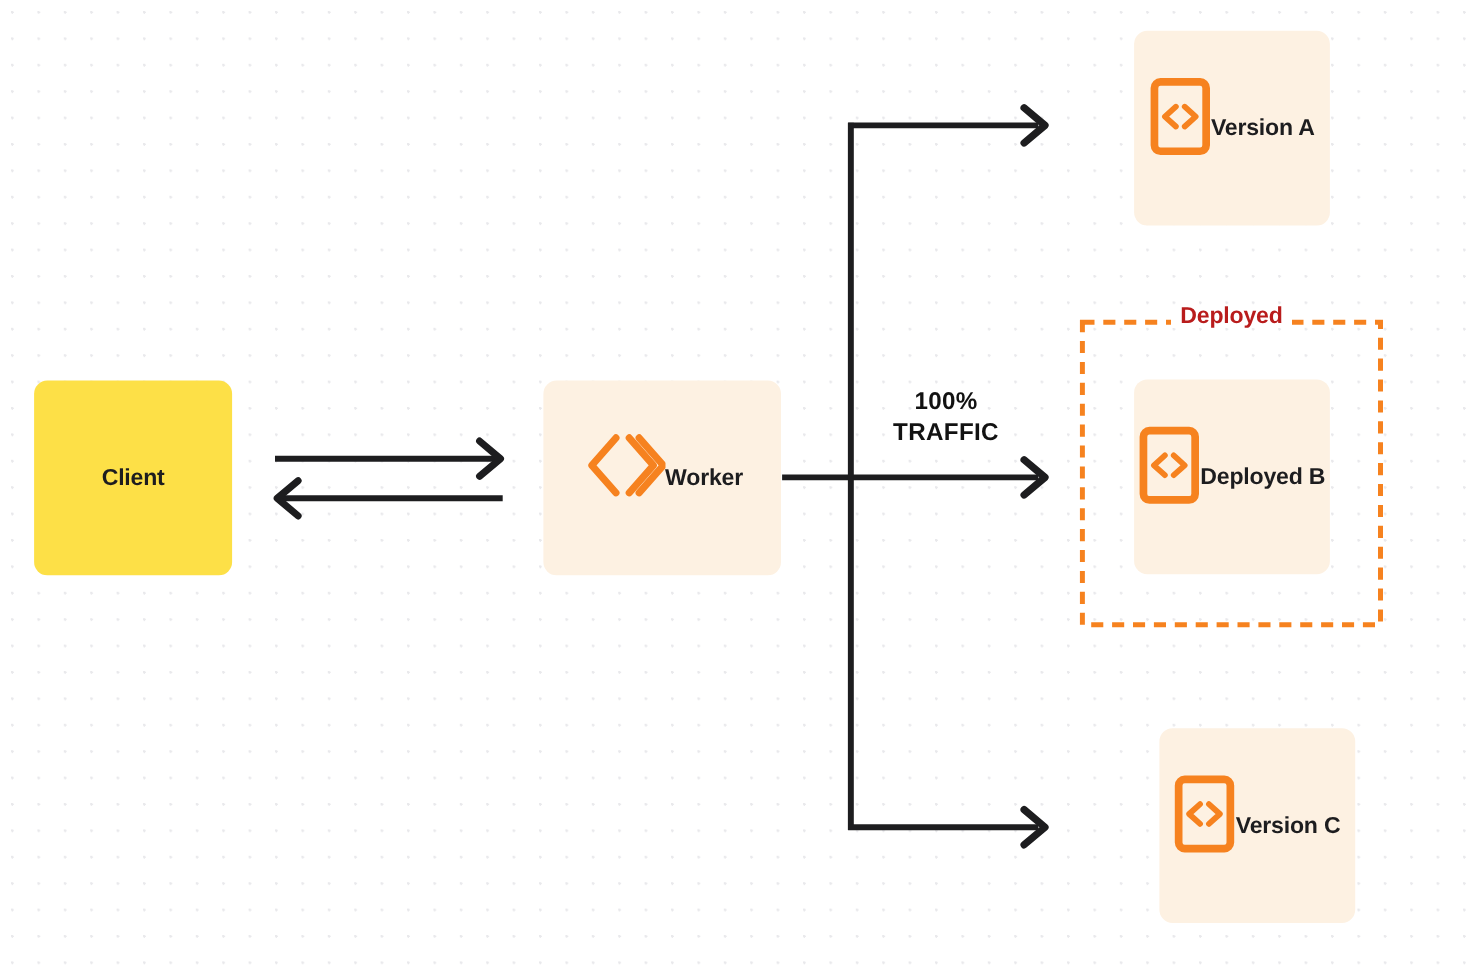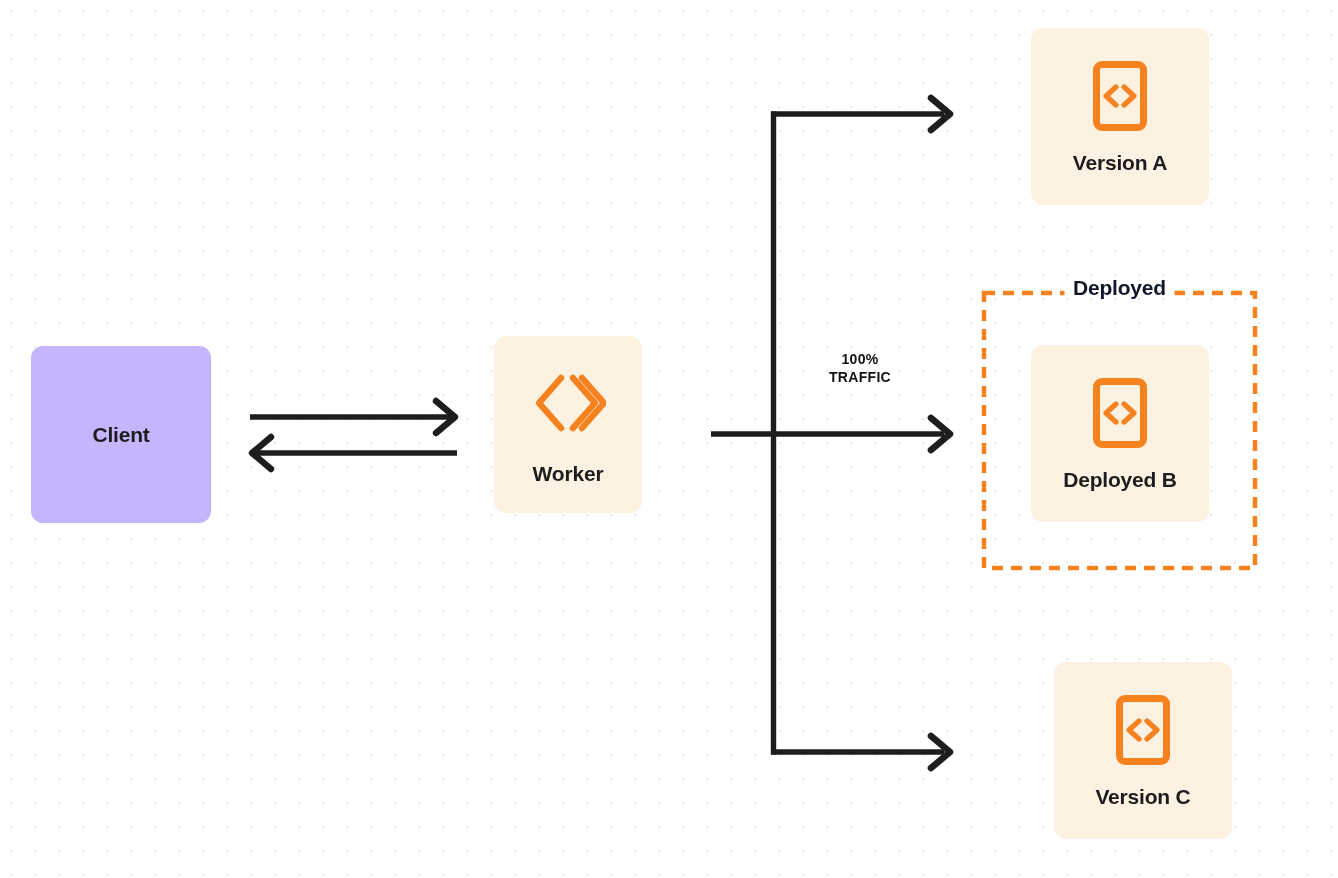--- a/index.html
+++ b/index.html
@@ -27,48 +27,48 @@
     background-image: radial-gradient(circle at 1.2px 1.2px, #e9e9ec 1.2px, transparent 1.3px);
     background-size: 24px 24px;
     background-position: 10px 10px;
   }
 
   
   .node {
     position: absolute;
     border-radius: 12px;
     display: flex;
-    flex-direction: column;
+    flex-direction: row;
     align-items: center;
     justify-content: center;
   }
 
   .node-label {
     font-size: 21px;
     font-weight: bold;
     color: #1d1d1f;
     letter-spacing: -0.2px;
     text-align: center;
     line-height: 1;
   }
 
   
   #client-node {
     left: 31px;
     top: 346px;
     width: 180px;
     height: 177px;
-    background-color: #c4b5fd;
+    background-color: #fde047;
   }
 
   
   #worker-node {
     left: 494px;
-    top: 336px;
-    width: 148px;
+    top: 346px;
+    width: 216px;
     height: 177px;
     background-color: #fdf1e2;
   }
   #worker-node .node-icon { margin-bottom: 18px; }
   #worker-node .node-label { margin-top: 0; }
 
   
   .version-node {
     left: 1031px;
     width: 178px;
@@ -98,21 +98,21 @@
   }
   #deployed-label {
     position: absolute;
     top: -14px;
     left: 50%;
     transform: translateX(-50%);
     background-color: #ffffff;
     padding: 0 9px;
     font-size: 21px;
     font-weight: bold;
-    color: #0f172a;
+    color: #b91c1c;
     letter-spacing: -0.2px;
     white-space: nowrap;
     line-height: 1;
   }
 
   
   #connectors {
     position: absolute;
     left: 0;
     top: 0;
@@ -126,21 +126,21 @@
     position: absolute;
     left: 790px;
     top: 351px;
     width: 140px;
     text-align: center;
     line-height: 1.28;
     pointer-events: none;
   }
   #traffic-label .traffic-line {
     display: block;
-    font-size: 14px;
+    font-size: 22px;
     font-weight: bold;
     color: #121212;
     letter-spacing: 0.3px;
   }
 </style>
 </head>
 <body>
 
 <div id="diagram-canvas"></div>
 

